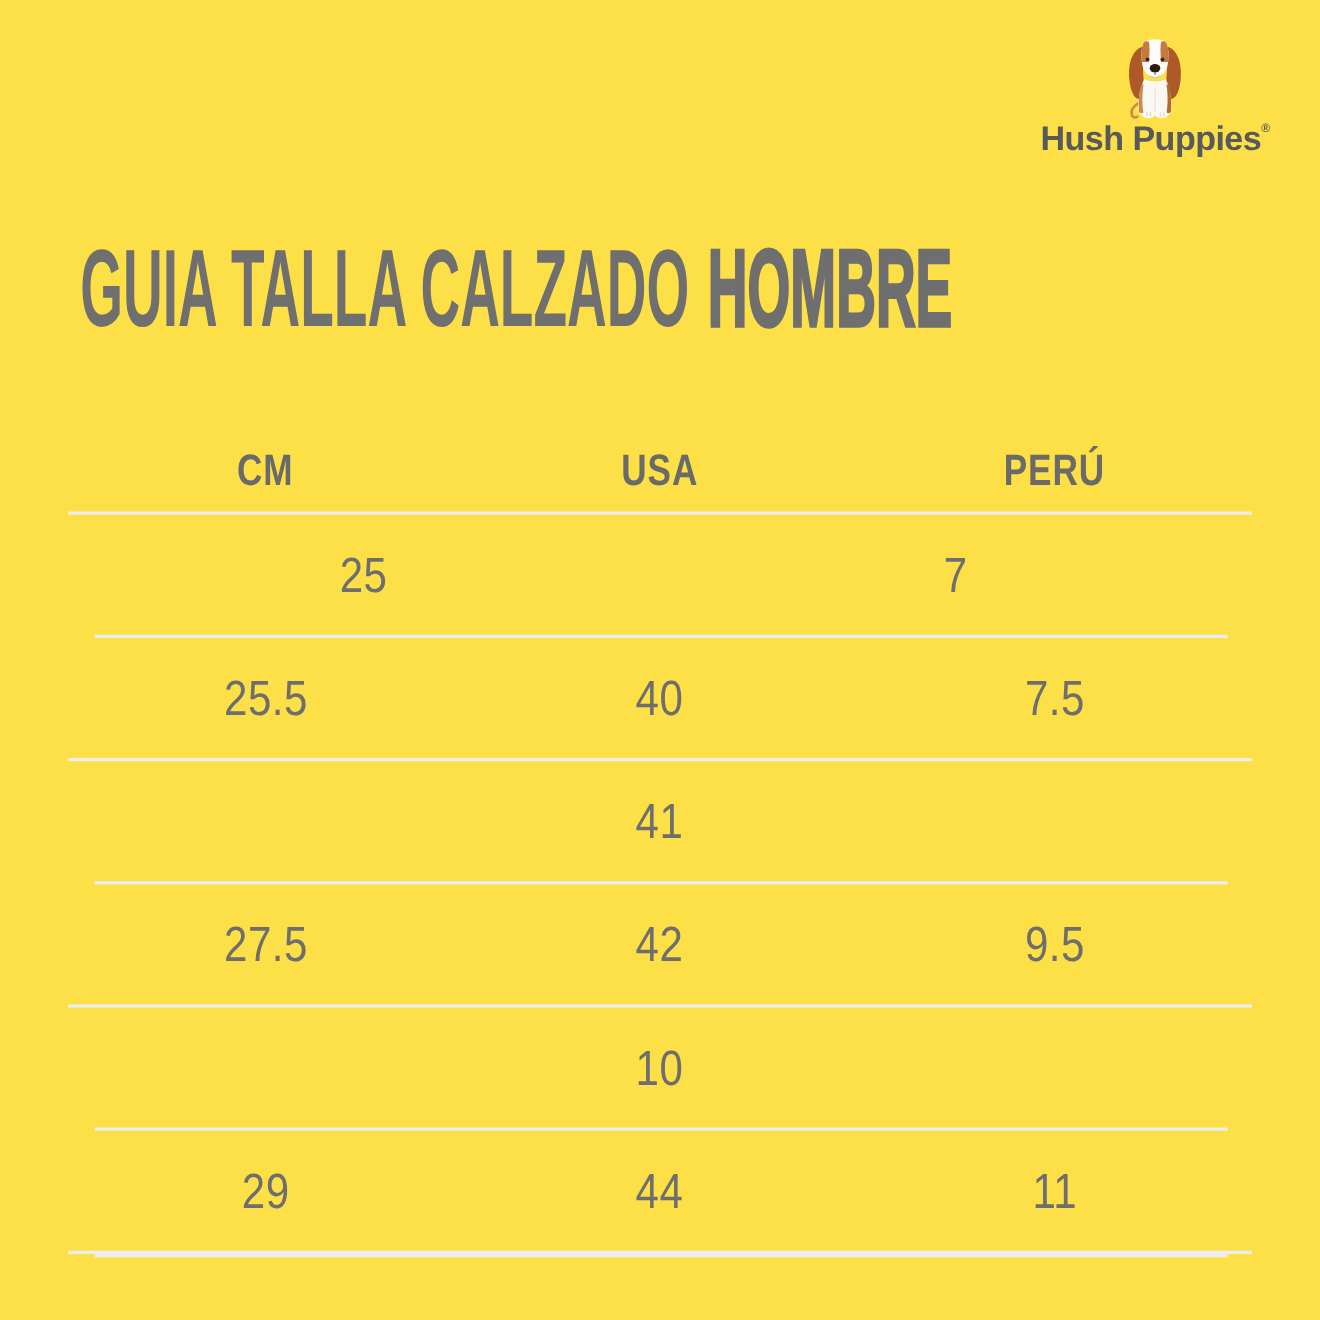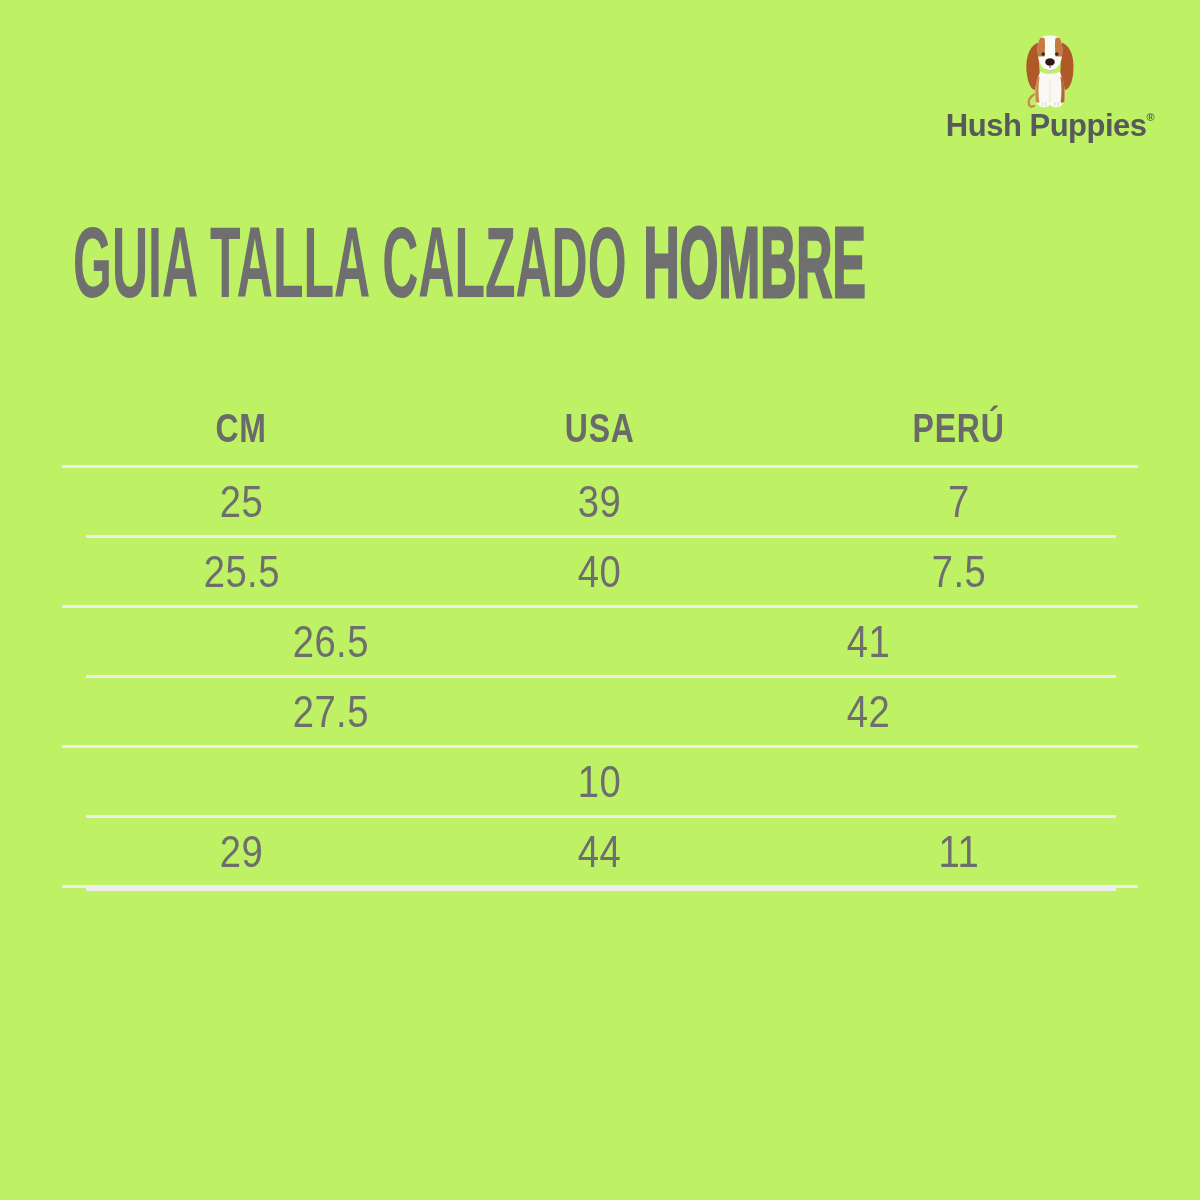--- a/index.html
+++ b/index.html
@@ -1,17 +1,17 @@
 <!DOCTYPE html>
 <html><head>
 <meta charset="utf-8">
 <style>
   html,body{margin:0;padding:0;background:#ffffff;}
   .page{
-    position:relative;width:1200px;height:1200px;background:#bef264;overflow:hidden;
+    position:relative;width:1200px;height:1200px;background:#fde047;overflow:hidden;
     font-family:"Liberation Sans",sans-serif;
   }
 
   
   .logo{position:absolute;left:938px;top:30px;width:224px;text-align:center;}
   .logo .dog{display:block;margin:0 auto;height:80px;width:72px;}
   .brand-line{
     margin-top:0px;color:#58595b;font-weight:700;font-size:31px;letter-spacing:-0.5px;
     white-space:nowrap;line-height:1;
   }
@@ -22,21 +22,21 @@
     position:absolute;left:73px;top:212px;margin:0;white-space:nowrap;
     font-size:100px;line-height:1;color:#6f6f6f;font-weight:700;letter-spacing:0px;
     transform:scaleX(0.5);transform-origin:left top;
   }
   .title .t-bold{-webkit-text-stroke:3px #6f6f6f;margin-left:6px;}
 
   
   .table{position:absolute;left:62px;top:392px;width:1076px;}
   .trow,.thead{display:flex;align-items:center;}
   .thead{height:73px;}
-  .trow{height:67px;}
+  .trow{height:109px;}
   .cell{flex:1;text-align:center;}
   .th-text{
     display:inline-block;font-weight:700;font-size:40px;color:#6a6a6a;letter-spacing:1px;
     transform:scaleX(0.8);transform-origin:center;
   }
   .td-text{
     display:inline-block;font-weight:400;font-size:45px;color:#6e6e6e;letter-spacing:0.5px;
     transform:scaleX(0.85);transform-origin:center;
   }
   .divider{height:3px;background:#ededed;}
@@ -83,41 +83,40 @@
 
     <div class="thead">
       <div class="cell"><span class="th-text">CM</span></div>
       <div class="cell"><span class="th-text">USA</span></div>
       <div class="cell"><span class="th-text">PERÚ</span></div>
     </div>
     <div class="divider long"></div>
 
     <div class="trow">
       <div class="cell"><span class="td-text">25</span></div>
-      <div class="cell"><span class="td-text">39</span></div>
       <div class="cell"><span class="td-text">7</span></div>
     </div>
     <div class="divider short"></div>
 
     <div class="trow">
       <div class="cell"><span class="td-text">25.5</span></div>
       <div class="cell"><span class="td-text">40</span></div>
       <div class="cell"><span class="td-text">7.5</span></div>
     </div>
     <div class="divider long"></div>
 
     <div class="trow">
-      <div class="cell"><span class="td-text">26.5</span></div>
       <div class="cell"><span class="td-text">41</span></div>
     </div>
     <div class="divider short"></div>
 
     <div class="trow">
       <div class="cell"><span class="td-text">27.5</span></div>
       <div class="cell"><span class="td-text">42</span></div>
+      <div class="cell"><span class="td-text">9.5</span></div>
     </div>
     <div class="divider long"></div>
 
     <div class="trow">
       <div class="cell"><span class="td-text">10</span></div>
     </div>
     <div class="divider short"></div>
 
     <div class="trow">
       <div class="cell"><span class="td-text">29</span></div>

